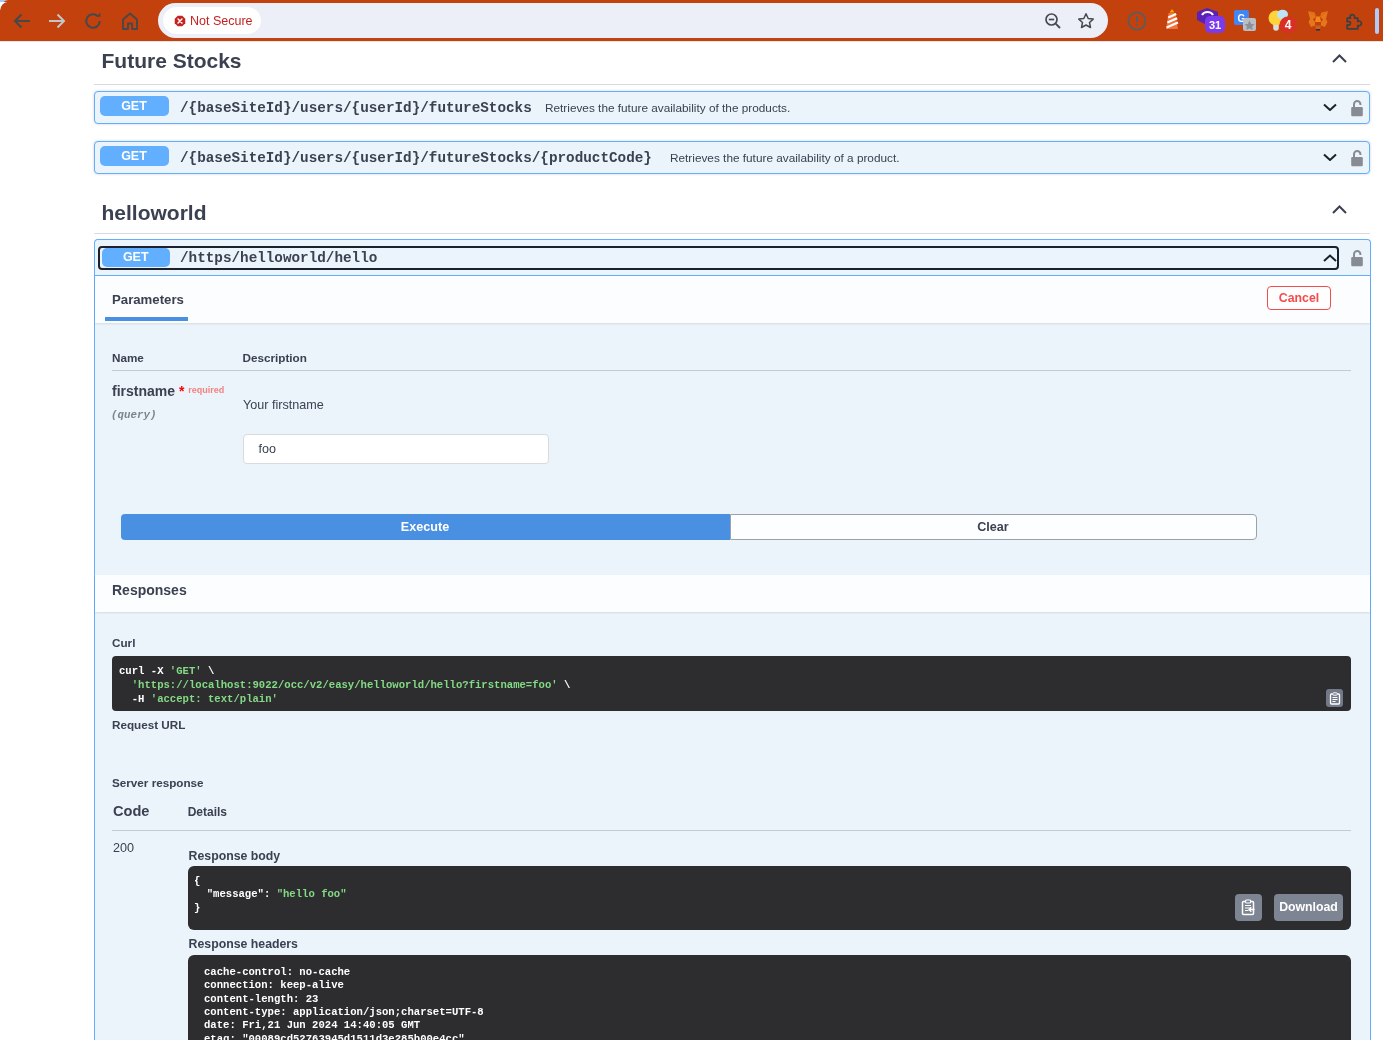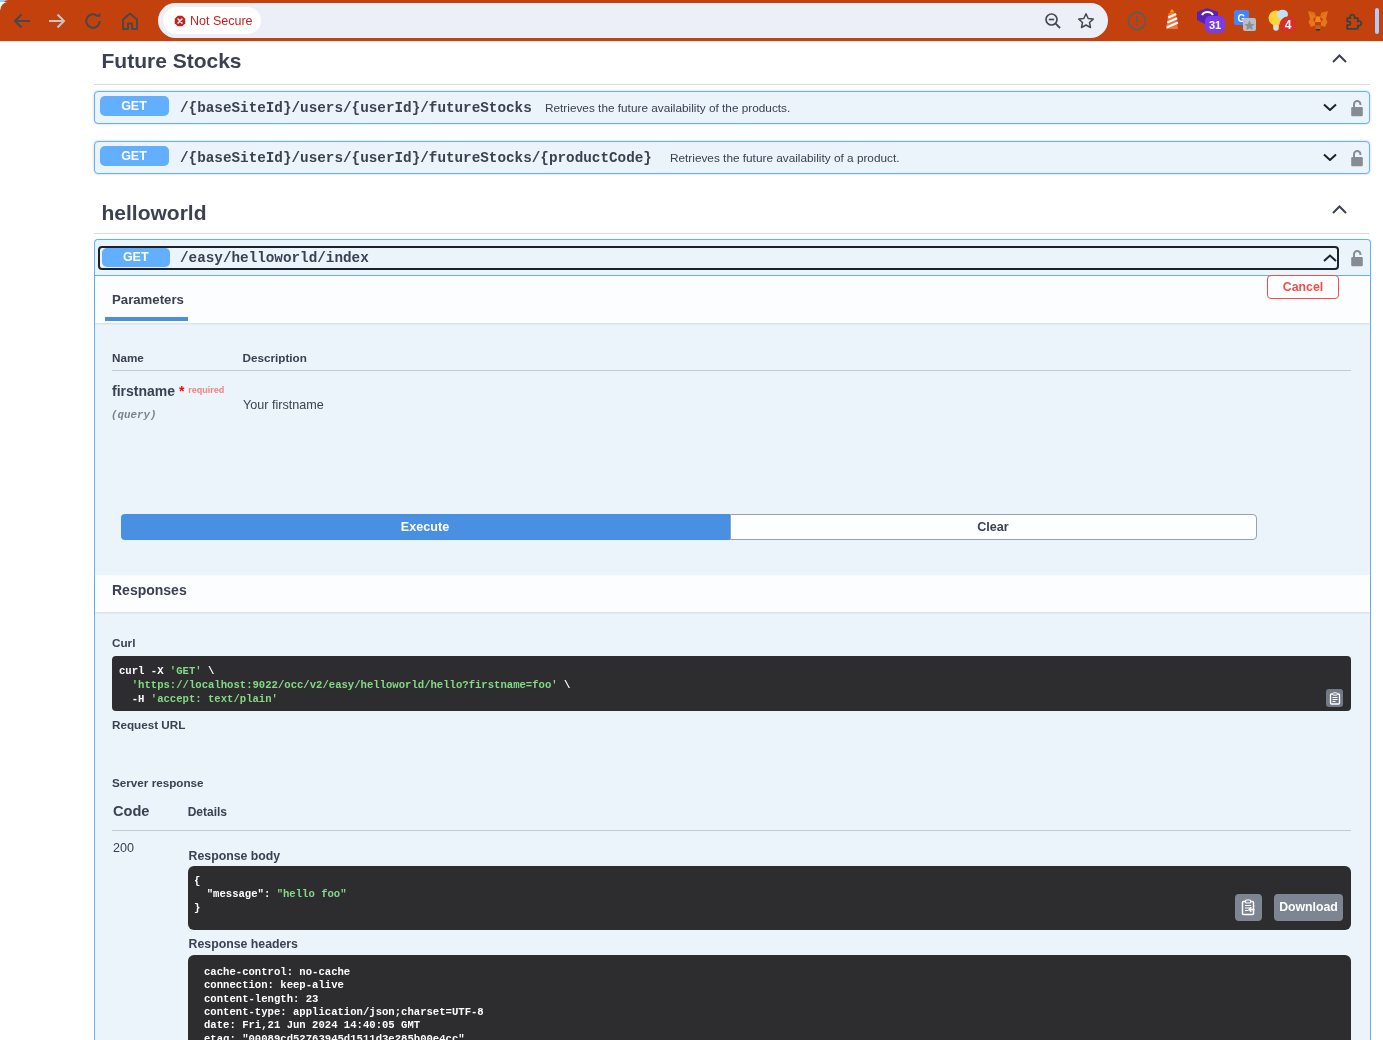--- a/index.html
+++ b/index.html
@@ -159,40 +159,41 @@
   <div class="h3tag" style="top:157.7px">helloworld</div>
   <svg class="abs" style="left:1332px;top:161.5px" width="15" height="9" viewBox="0 0 15 9">
         <path d="M1 8 L7.5 1.5 L14 8" stroke="#3b4151" stroke-width="2" fill="none"></path>
       </svg>
   <div class="tagline" style="top:189.5px"></div>
 
   <div id="opblock"></div>
   <div class="abs" style="left:95px;top:231.5px;width:1275px;height:1px;background:#61affe"></div>
   <div id="focusring" class="abs" style="left:98px;top:202.5px;width:1241px;height:24px;border:2px solid #1b222d;border-radius:4px"></div>
   <div class="getbadge" style="left:101.5px;top:205px;height:19px;line-height:19px;width:68.5px">GET</div>
-  <div class="pathtxt" style="left:180px;top:207px">/easy/helloworld/index</div>
+  <div class="pathtxt" style="left:180px;top:207px">/https/helloworld/hello</div>
   <svg class="abs" style="left:1322.5px;top:210.5px" width="14" height="8" viewBox="0 0 14 8">
         <path d="M1 7 L7 1.5 L13 7" stroke="#1b222d" stroke-width="2" fill="none"></path>
       </svg>
   <svg class="abs" style="left:1349.5px;top:206px" width="14" height="18" viewBox="0 0 14 18">
         <path d="M4 8 V5.2 a3.2 3.2 0 0 1 6.4 0 V6" stroke="#878c93" stroke-width="2" fill="none"></path>
         <rect x="1.2" y="8" width="11.6" height="9.2" rx="1.2" fill="#878c93"></rect>
       </svg>
 
   <div class="band" style="left:95px;top:232.5px;height:47px"></div>
   <div class="abs" style="left:112px;top:248.5px;font-size:13.2px;font-weight:bold;color:#3b4151">Parameters</div>
   <div class="abs" style="left:104.5px;top:273.5px;width:83.5px;height:4px;background:#4990e2"></div>
-  <div class="abs" style="left:1267px;top:232px;width:72px;height:24px;border:1px solid #f44b4b;border-radius:4px;background:#fefefe;text-align:center;line-height:22px;font-size:12.3px;font-weight:bold;color:#f44b4b">Cancel</div>
+  <div class="abs" style="left:1267px;top:243px;width:64px;height:24px;border:1px solid #f44b4b;border-radius:4px;background:#fefefe;text-align:center;line-height:22px;font-size:12.3px;font-weight:bold;color:#f44b4b">Cancel</div>
 
   <div class="smalllbl" style="left:112px;top:307.7px">Name</div>
   <div class="smalllbl" style="left:242.5px;top:307.7px">Description</div>
   <div class="abs" style="left:112px;top:327px;width:1239px;height:1px;background:#c3cad4"></div>
   <div class="abs" style="left:112px;top:340.4px;font-size:14px;font-weight:bold;color:#3b4151">firstname <span style="color:#ff0000">*</span> <span style="font-size:9px;color:#f4827f;vertical-align:3px;font-weight:bold">required</span></div>
   <div class="abs" style="left:111px;top:365.6px;font-family:'Liberation Mono',monospace;font-style:italic;font-weight:bold;font-size:10.8px;color:#7c828c">(query)</div>
   <div class="abs" style="left:243px;top:355px;font-size:12.6px;color:#3b4151">Your firstname</div>
+  <div class="abs" style="left:242.5px;top:390.5px;width:306px;height:30.5px;background:#fff;border:1px solid #d8dbe0;border-radius:4px;font-size:12.6px;color:#3b4151;line-height:29px;padding-left:15px">foo</div>
 
   <div class="abs" style="left:120.5px;top:470.5px;width:609px;height:26.5px;background:#4990e2;border-radius:4px 0 0 4px;text-align:center;line-height:26.5px;font-size:12.6px;font-weight:bold;color:#fff">Execute</div>
   <div class="abs" style="left:729.5px;top:470.5px;width:527px;height:26.5px;background:#fdfeff;border:1px solid #9aa1a9;border-radius:0 4px 4px 0;text-align:center;line-height:25px;font-size:12.6px;font-weight:bold;color:#3b4151">Clear</div>
 
   <div class="band" style="left:95px;top:532px;height:37px"></div>
   <div class="abs" style="left:112px;top:539.2px;font-size:14px;font-weight:bold;color:#3b4151">Responses</div>
 
   <div class="smalllbl" style="left:112px;top:592.9px">Curl</div>
   <div class="darkblk" style="left:112px;top:612.5px;width:1239px;height:55px">
         <pre style="padding:8px 7px;line-height:14.2px">curl -X <span class="g">'GET'</span> \

